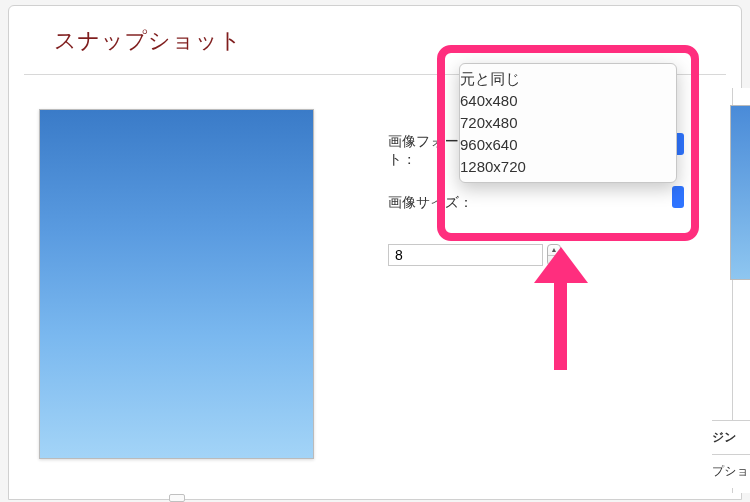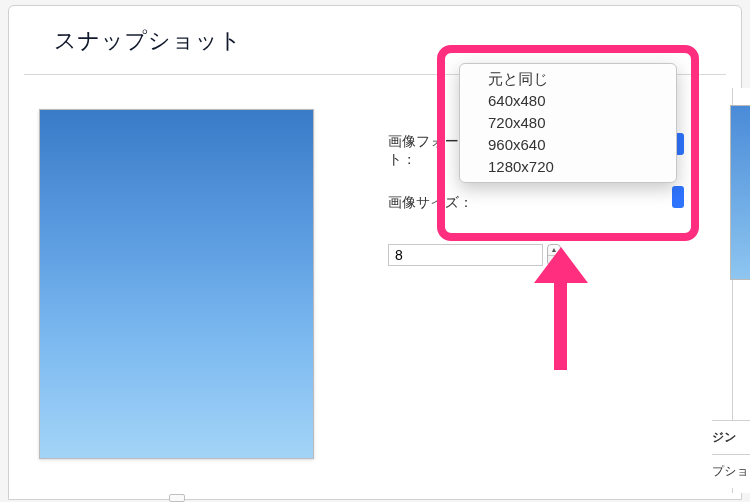--- a/index.html
+++ b/index.html
@@ -17,21 +17,21 @@
       background: #fff;
       border: 1px solid #d0d0d0;
       border-radius: 6px 6px 0 0;
       margin: 5px 8px 0 8px;
       height: 495px;
       position: relative;
     }
     .title {
       font-size: 22px;
       padding: 20px 0 18px 45px;
-      color: #0f172a;
+      color: #7f1d1d;
       letter-spacing: 1px;
     }
     .divider {
       height: 1px;
       background: #d8d8d8;
       margin: 0 15px;
     }
     .content {
       display: flex;
       padding: 20px 0 0 0;
@@ -140,21 +140,20 @@
       background: #fdfdfd;
       border: 1px solid #c7c7c7;
       border-radius: 6px;
       box-shadow: 0 6px 18px rgba(0,0,0,0.22);
       padding: 4px 0;
       z-index: 50;
     }
     .popup-item {
       height: 22px;
       line-height: 22px;
-      padding-left: 28px;
       font-size: 15px;
       color: #333;
       position: relative;
       cursor: pointer;
     }
     .popup-item.selected::before {
       content: "✓";
       position: absolute;
       left: 9px;
       font-size: 14px;

